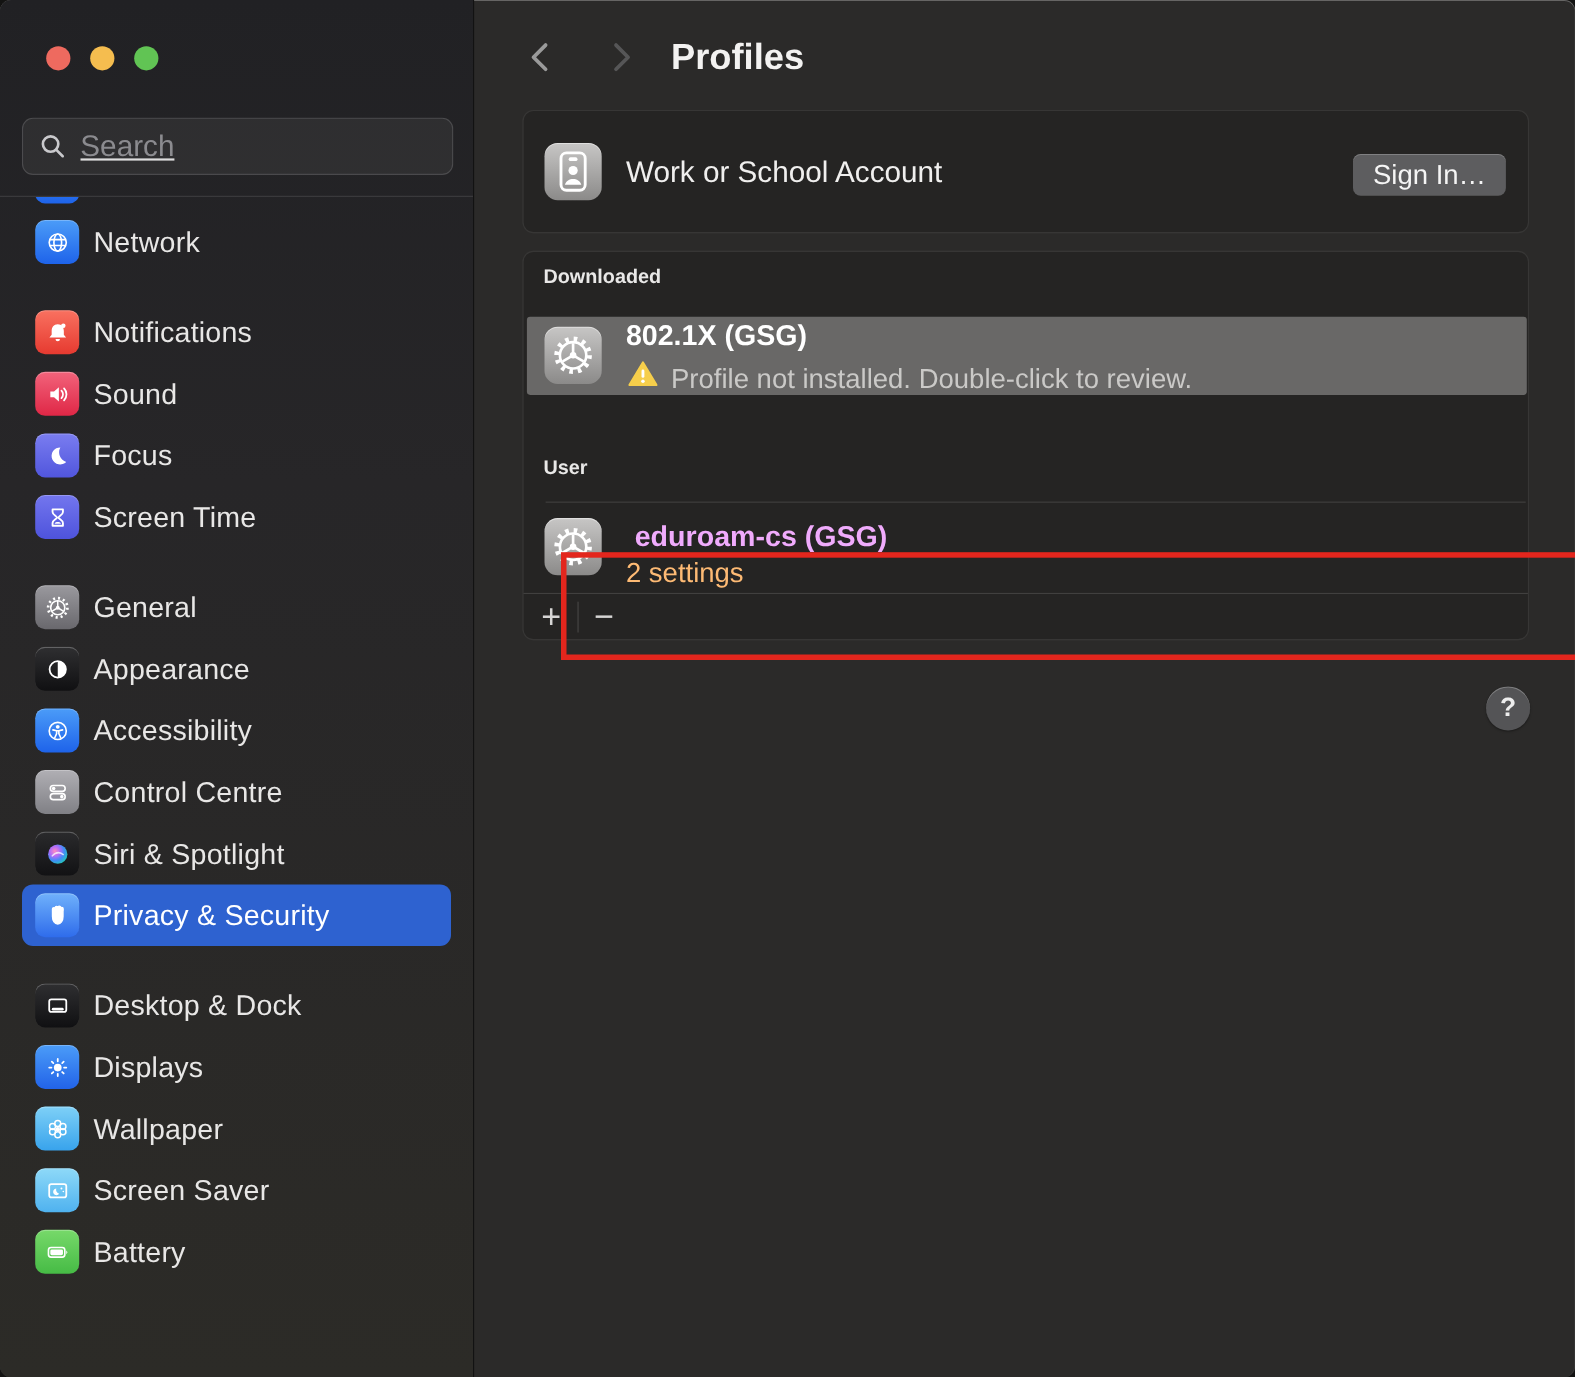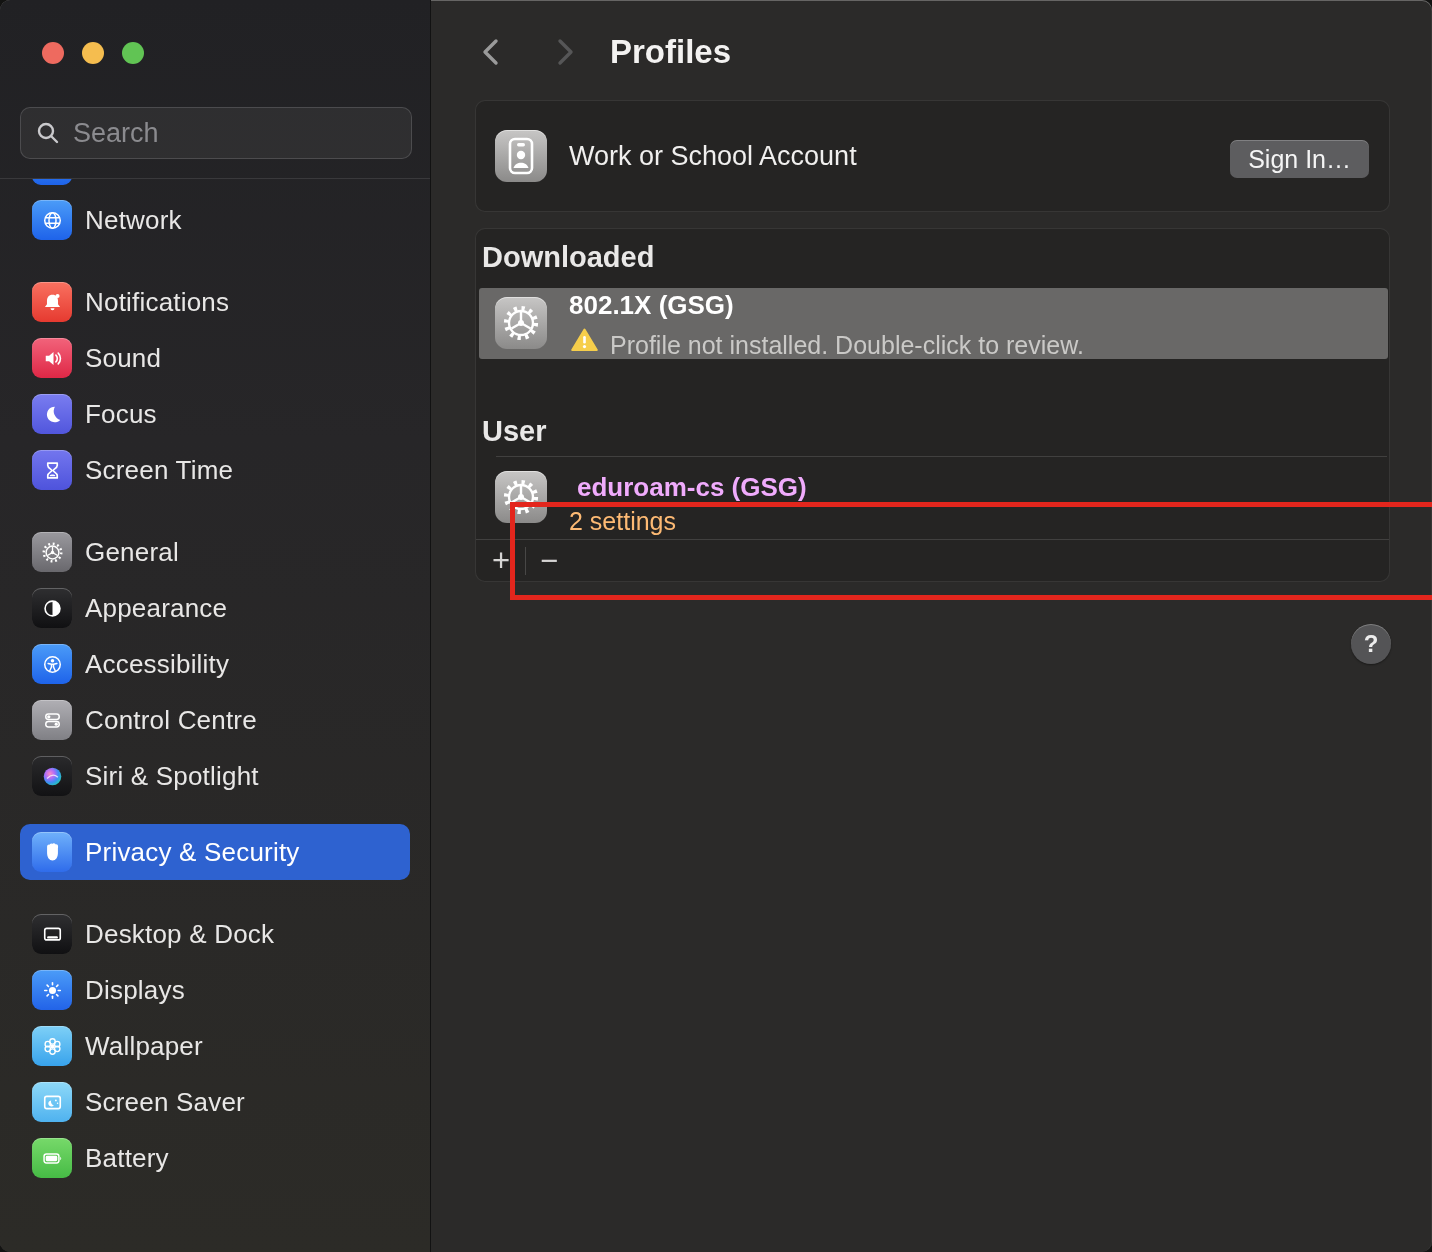--- a/index.html
+++ b/index.html
@@ -14,30 +14,30 @@
              background:linear-gradient(180deg,#212124 0%, #272628 35%, #2c2b27 100%);
              border-right:1px solid #121212; }
   .traffic { position:absolute; top:42px; left:42px; display:flex; gap:18px; }
   .traffic span { width:22px; height:22px; border-radius:50%; display:block; }
 
   .search-field { position:absolute; left:20px; top:107px; width:392px; height:52px;
                   background:rgba(255,255,255,.055); border:1px solid rgba(255,255,255,.14);
                   border-radius:10px; display:flex; align-items:center; padding:0 14px; gap:12px; }
   .search-field .mag { flex:0 0 auto; display:flex; }
   .search-field input { background:transparent; border:none; outline:none; width:100%;
-                        font-size:27px; color:#dddddd; font-family:inherit; }
+                        font-size:27px; color:#dddddd; font-family:inherit;text-decoration:underline; }
   .search-field input::placeholder { color:#8b8b8f; }
 
   .side-scroll { position:absolute; top:178px; left:0; right:0; bottom:0; overflow:hidden;
                  border-top:1px solid rgba(255,255,255,.10); padding-top:13px; }
   .partial-icon { position:absolute; top:-34px; left:32px; }
   .group-gap { height:26px; }
   .side-item { height:56px; margin:0 20px; padding-left:12px; border-radius:10px;
                display:flex; align-items:center; gap:13px; cursor:default; }
-  .side-item.selected { background:#2e62d0;margin-top:20px; }
+  .side-item.selected { background:#2e62d0; }
   .side-icon { width:40px; height:40px; border-radius:9px; flex:0 0 auto;
                display:flex; align-items:center; justify-content:center;
                box-shadow: inset 0 1px 0 rgba(255,255,255,.25); }
   .side-label { font-size:26px; color:#e8e7e6; letter-spacing:.2px; }
   .side-item.selected .side-label { color:#ffffff; font-weight:500; }
 
   
   .main { position:absolute; left:432px; top:0; width:884px; height:100%;border-radius:28px; }
   .nav-chevron { position:absolute; top:36px; width:32px; height:32px; }
   .nav-back { left:44px; }
@@ -53,21 +53,21 @@
           background:linear-gradient(180deg,#c7c6c5 0%,#8b8a89 100%);
           display:flex; align-items:center; justify-content:center;
           box-shadow: inset 0 1px 0 rgba(255,255,255,.45); }
   .acct-icon { position:absolute; left:19px; top:29px; }
   .acct-label { position:absolute; left:93px; top:40px; font-size:27px; color:#f0efee; }
   .signin-btn { position:absolute; right:20px; top:39px; height:38px; padding:0 18px;
                 background:#5d5d5f; border:none; border-radius:7px; color:#f5f5f5;
                 font-size:25px; font-family:inherit;
                 box-shadow: inset 0 1px 0 rgba(255,255,255,.22); }
 
-  .section-h { position:absolute; left:6px; font-size:29px; font-weight:700; color:#e9e8e7; }
+  .section-h { position:absolute; left:18px; font-size:18px; font-weight:700; color:#e9e8e7; }
   .h-downloaded { top:12px; }
   .h-user { top:186px; }
 
   .profile-row-sel { position:absolute; left:3px; top:59px; width:909px; height:71px;
                      background:#696867; border-radius:3px; }
   .row-icon-1 { position:absolute; left:16px; top:9px; }
   .row-title { position:absolute; font-size:26px; font-weight:700; color:#ffffff; }
   .t1 { left:90px; top:2px; }
   .warn { position:absolute; left:92px; top:40px; }
   .row-status { position:absolute; left:131px; top:43px; font-size:25px; color:#cac9c7; }

